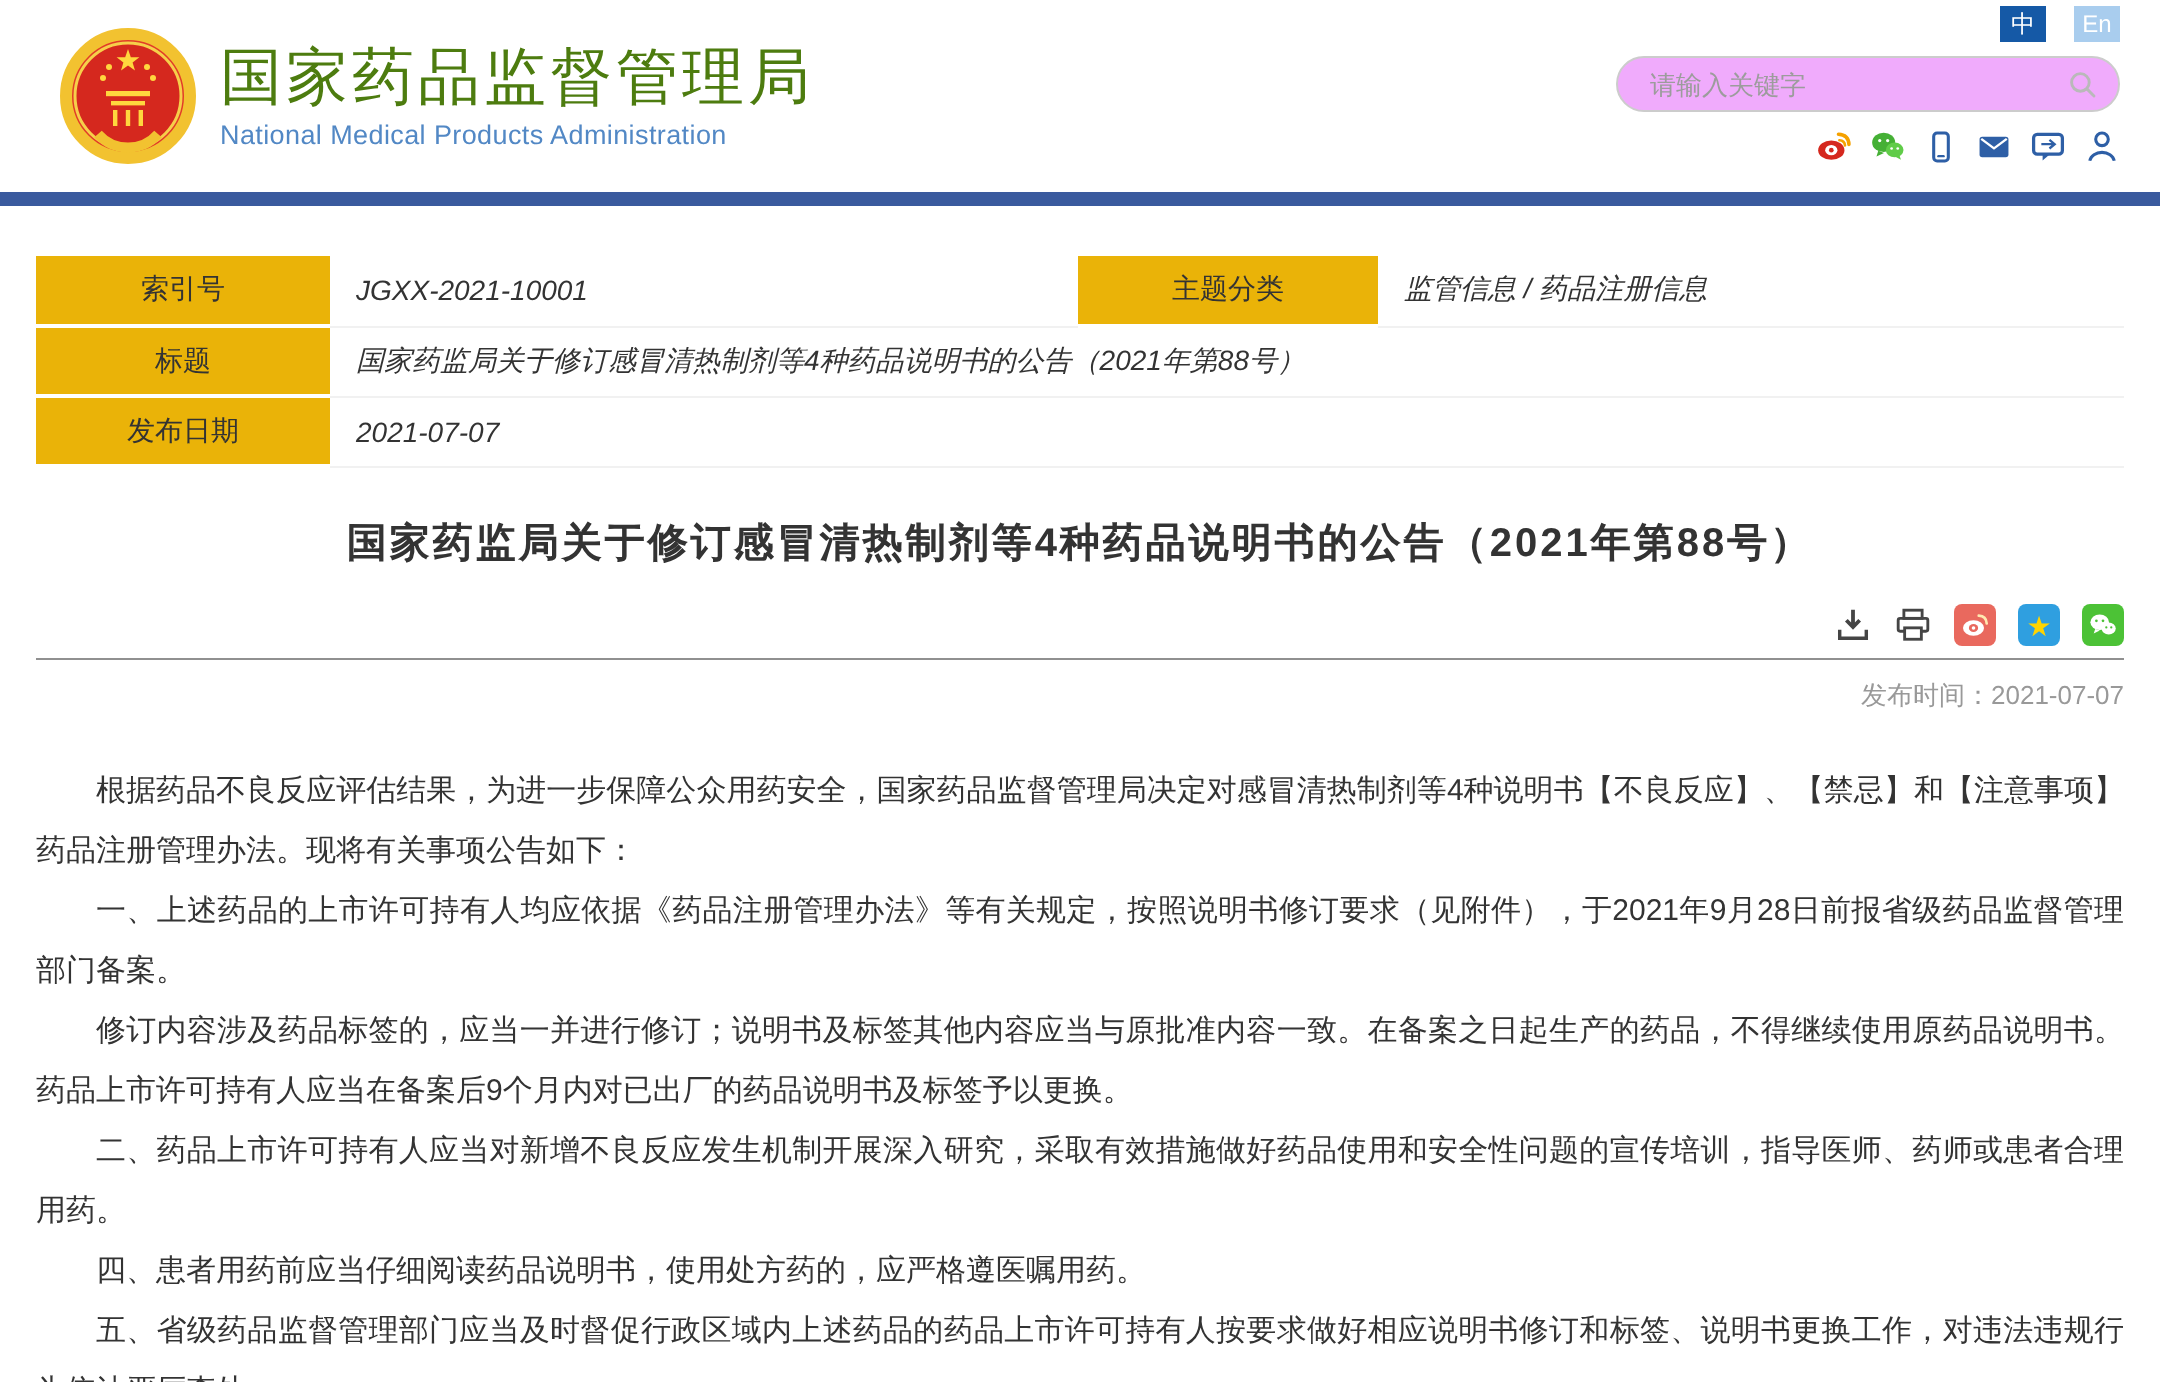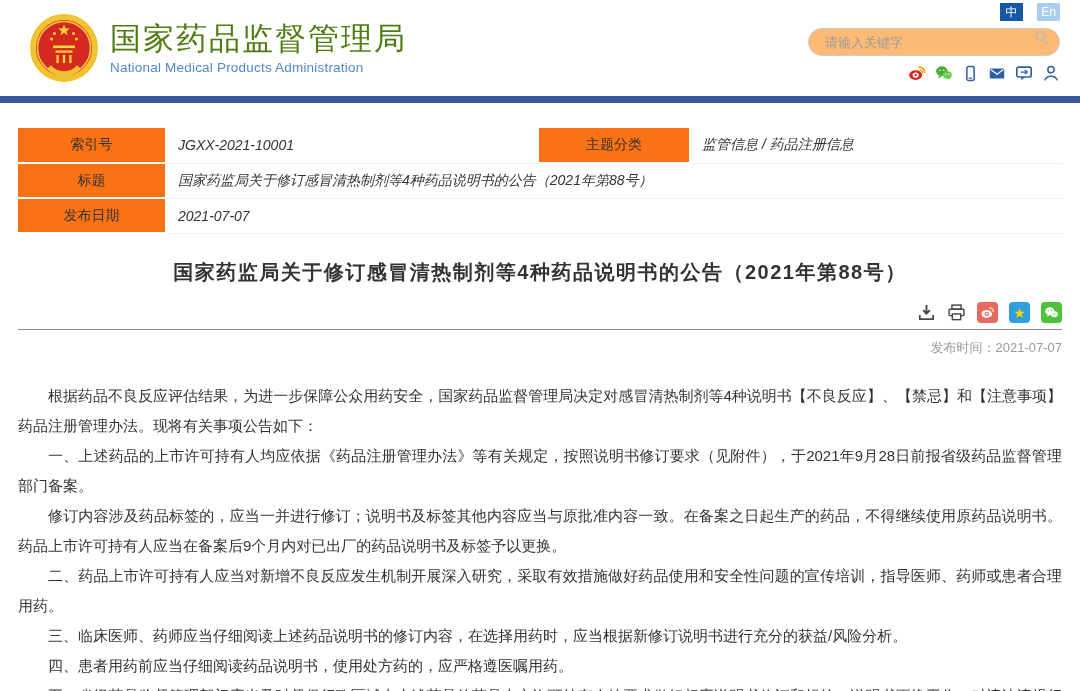--- a/index.html
+++ b/index.html
@@ -13,35 +13,35 @@
   header{height:96px;position:relative;display:flex;align-items:center;padding:0 20px 0 28px;box-sizing:border-box;}
   .logo{width:72px;height:72px;flex:0 0 auto;cursor:pointer;}
   .brand{margin-left:10px;}
   .site-name{font-size:31px;font-weight:400;color:#4d7c0f;letter-spacing:2px;line-height:1.15;}
   .site-name-en{font-size:13.5px;color:#5288c5;margin-top:3px;letter-spacing:.2px;}
   .header-right{margin-left:auto;display:flex;flex-direction:column;align-items:flex-end;}
   .lang{position:absolute;top:3px;right:20px;display:flex;}
   .lang span{display:inline-flex;align-items:center;justify-content:center;width:23px;height:18px;font-size:12px;color:#fff;cursor:pointer;}
   .lang .zh{background:#1559a6;}
   .lang .en{background:#a9cdee;margin-left:14px;}
-  .search{width:252px;height:28px;border:1px solid #ccc;border-radius:15px;display:flex;padding:0 10px 0 14px;box-sizing:border-box;margin-top:14px;background:#fdba74;}
+  .search{width:252px;height:28px;border:1px solid #ccc;border-radius:15px;display:flex;align-items:center;padding:0 10px 0 14px;box-sizing:border-box;margin-top:14px;background:#f0abfc;}
   .search input{flex:1;border:none;outline:none;font-size:13px;color:#333;background:transparent;font-family:inherit;}
   .search input::placeholder{color:#9c9c9c;}
   .mag{display:inline-flex;cursor:pointer;}
   .social{display:flex;align-items:center;gap:9px;margin-top:8px;height:18px;}
   .social .sic{display:inline-flex;align-items:center;cursor:pointer;}
 
   .blue-bar{height:7px;background:#3a5a9e;}
 
   
   main{padding:0 18px;box-sizing:border-box;}
 
   table.meta{width:100%;border-collapse:collapse;margin-top:25px;font-size:14px;table-layout:fixed;}
   table.meta th,table.meta td{height:35px;border-bottom:2px solid #fff;font-weight:400;box-sizing:border-box;}
-  table.meta th{background:#f97316;text-align:center;color:#333;border-bottom:2px solid #fff;}
+  table.meta th{background:#eab308;text-align:center;color:#333;border-bottom:2px solid #fff;}
   table.meta td{background:#fff;padding-left:13px;text-align:left;border-bottom:1px solid #f1f1f1;font-style:italic;}
   col.c1{width:147px;} col.c2{width:374px;} col.c3{width:150px;}
 
   h1.article-title{font-size:20px;font-weight:700;color:#333;text-align:center;margin:24px 40px 0;letter-spacing:1.5px;line-height:1.4;}
 
   .toolbar{display:flex;justify-content:flex-end;align-items:center;gap:11px;margin-top:16px;height:21px;}
   .tbtn{display:inline-flex;cursor:pointer;}
   .badge{width:21px;height:21px;border-radius:4px;display:inline-flex;align-items:center;justify-content:center;cursor:pointer;}
   .badge.weibo{background:#e9695e;}
   .badge.qzone{background:#2f9fe0;color:#ffd400;font-size:14px;line-height:1;}
@@ -217,20 +217,19 @@
 
     <div class="rule"></div>
 
     <div class="publish">发布时间：2021-07-07</div>
 
     <div class="body-text">
       <p>根据药品不良反应评估结果，为进一步保障公众用药安全，国家药品监督管理局决定对感冒清热制剂等4种说明书【不良反应】、【禁忌】和【注意事项】药品注册管理办法。现将有关事项公告如下：</p>
       <p>一、上述药品的上市许可持有人均应依据《药品注册管理办法》等有关规定，按照说明书修订要求（见附件），于2021年9月28日前报省级药品监督管理部门备案。</p>
       <p>修订内容涉及药品标签的，应当一并进行修订；说明书及标签其他内容应当与原批准内容一致。在备案之日起生产的药品，不得继续使用原药品说明书。药品上市许可持有人应当在备案后9个月内对已出厂的药品说明书及标签予以更换。</p>
       <p>二、药品上市许可持有人应当对新增不良反应发生机制开展深入研究，采取有效措施做好药品使用和安全性问题的宣传培训，指导医师、药师或患者合理用药。</p>
-      <p>三、临床医师、药师应当仔细阅读上述药品说明书的修订内容，在选择用药时，应当根据新修订说明书进行充分的获益/风险分析。</p>
       <p>四、患者用药前应当仔细阅读药品说明书，使用处方药的，应严格遵医嘱用药。</p>
       <p>五、省级药品监督管理部门应当及时督促行政区域内上述药品的药品上市许可持有人按要求做好相应说明书修订和标签、说明书更换工作，对违法违规行为依法严厉查处。</p>
 
     </div>
 
   </main>
 </div>
 
 </body></html>

